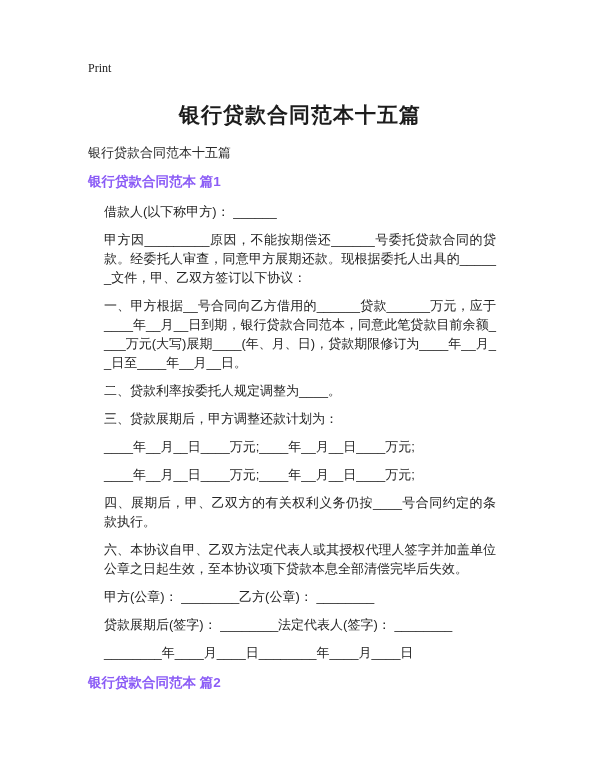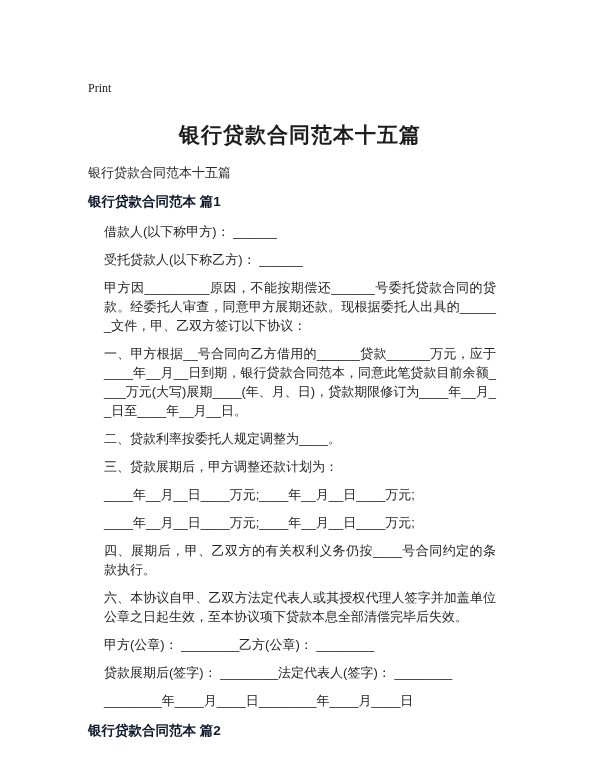--- a/index.html
+++ b/index.html
@@ -11,21 +11,21 @@
     width: 600px;
     height: 776px;
     overflow: hidden;
     color: #212121;
     font-family: "Liberation Sans", sans-serif;
   }
   .page {
     box-sizing: border-box;
     width: 600px;
     height: 776px;
-    padding: 78px 88px 0 88px;
+    padding: 58px 88px 0 88px;
     background: #ffffff;
   }
   .print-link {
     font-family: "Liberation Serif", serif;
     font-size: 12px;
     line-height: 15px;
     margin: 0 0 13px 0;
     color: #222222;
     cursor: pointer;
     display: inline-block;
@@ -52,39 +52,38 @@
     margin: 9px 16px;
     text-align: justify;
     color: #242424;
     word-break: break-all;
   }
   .doc-body h2 {
     font-size: 13.5px;
     line-height: 18px;
     font-weight: bold;
     margin: 12px 0 11px 0;
-    color: #0f172a;
+    color: #8b5cf6;
   }
 </style>
 </head>
 <body>
 
 <div class="page">
   <div class="print-row">
     <span class="print-link">Print</span>
   </div>
 
   <h1 class="doc-title">银行贷款合同范本十五篇</h1>
 
   <div class="doc-subtitle">银行贷款合同范本十五篇</div>
 
   <div class="doc-body">
       <h2>银行贷款合同范本 篇1</h2>
       <p>借款人(以下称甲方)： ______</p>
-      <p>受托贷款人(以下称乙方)： ______</p>
       <p>甲方因_________原因，不能按期偿还______号委托贷款合同的贷款。经委托人审查，同意甲方展期还款。现根据委托人出具的______文件，甲、乙双方签订以下协议：</p>
       <p>一、甲方根据__号合同向乙方借用的______贷款______万元，应于____年__月__日到期，银行贷款合同范本，同意此笔贷款目前余额____万元(大写)展期____(年、月、日)，贷款期限修订为____年__月__日至____年__月__日。</p>
       <p>二、贷款利率按委托人规定调整为____。</p>
       <p>三、贷款展期后，甲方调整还款计划为：</p>
       <p>____年__月__日____万元;____年__月__日____万元;</p>
       <p>____年__月__日____万元;____年__月__日____万元;</p>
       <p>四、展期后，甲、乙双方的有关权利义务仍按____号合同约定的条款执行。</p>
       <p>六、本协议自甲、乙双方法定代表人或其授权代理人签字并加盖单位公章之日起生效，至本协议项下贷款本息全部清偿完毕后失效。</p>
       <p>甲方(公章)： ________乙方(公章)： ________</p>
       <p>贷款展期后(签字)： ________法定代表人(签字)： ________</p>

